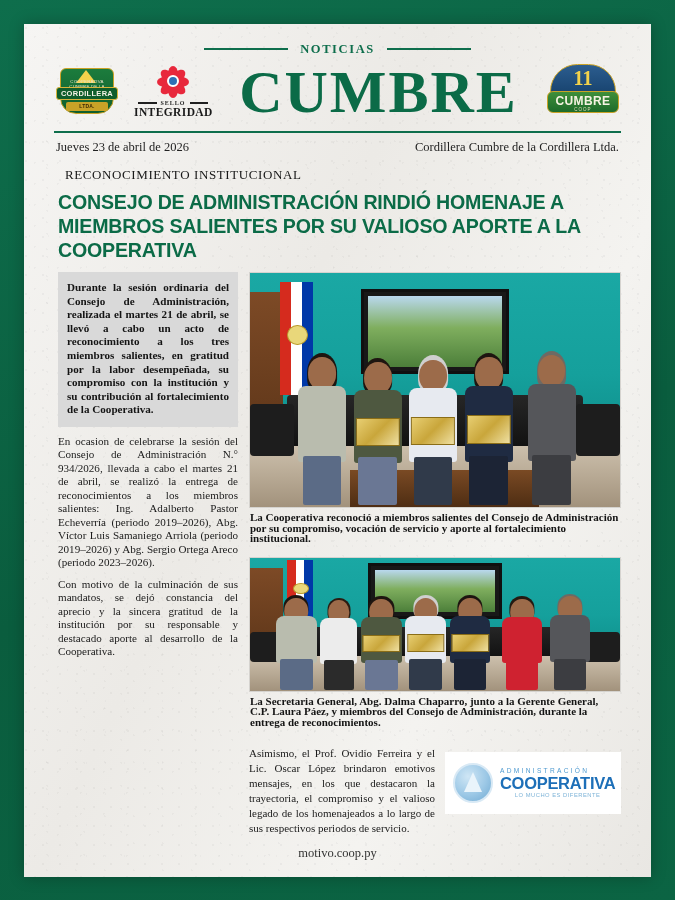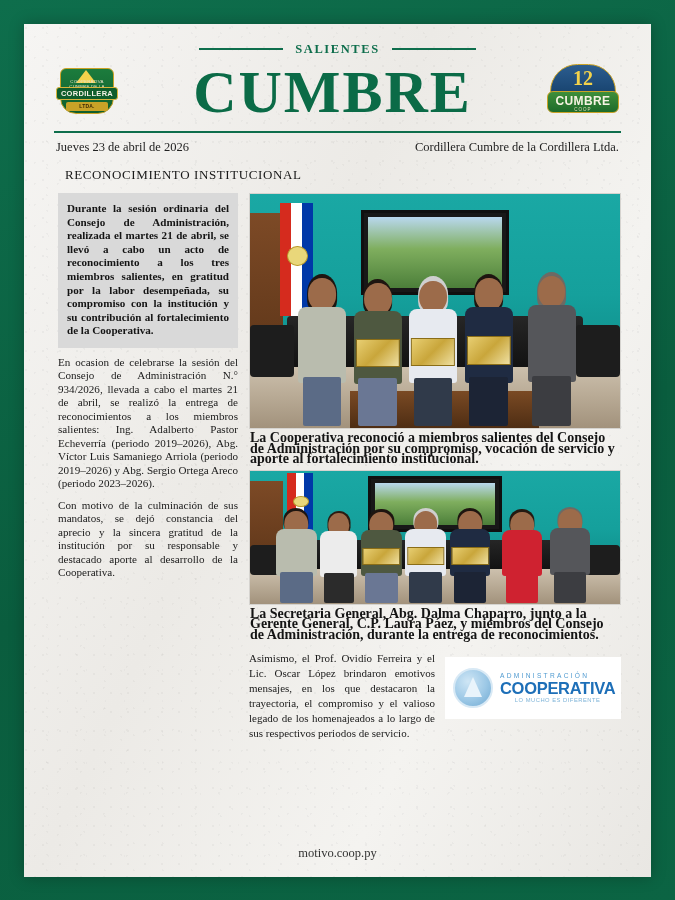--- a/index.html
+++ b/index.html
@@ -274,23 +274,23 @@
   }
   .plaque {
     position: absolute; left: 50%; transform: translateX(-50%); top: 40%;
     width: 92%; height: 20%;
     background: linear-gradient(135deg, #e8cf73 0%, #c9a63b 50%, #efe0a2 100%);
     border: 1.5px solid #8a6d17;
   }
 
   .caption {
     width: 372px;
-    padding: 4px 1px 5px 1px;
-    font-family: "Liberation Serif", serif;
-    font-weight: bold; font-size: 14px; line-height: 10.6px;
+    padding: 4px 1px 13px 1px;
+    font-family: "Liberation Serif", serif;
+    font-weight: bold; font-size: 11px; line-height: 10.6px;
     color: #141414;
   }
 
   .right-bottom { display: flex; gap: 10px; margin-top: 5px; }
   .rb-text {
     width: 186px;
     font-family: "Liberation Serif", serif;
     font-size: 11px; line-height: 15px; text-align: justify; color: #1a1a1a;
   }
   .rb-logo {
@@ -334,61 +334,81 @@
 </head>
 <body>
 
 <div class="poster">
   <div class="sheet">
 
     <div class="masthead">
 
       <div class="kicker-row">
         <span class="kicker-rule"></span>
-        <span class="kicker-text">SALIENTES</span>
+        <span class="kicker-text">NOTICIAS</span>
         <span class="kicker-rule"></span>
       </div>
 
       <div class="brand-row">
 
         <div class="brand-left">
 
           <div class="logo-coop">
             <div class="shield"></div>
             <div class="tri"></div>
             <div class="topwords">COOPERATIVA CUMBRE DE LA</div>
             <div class="band">CORDILLERA</div>
             <div class="sub">LTDA.</div>
           </div>
 
+          <div class="logo-sello">
+            <div class="flower">
+              <span class="pet" style="transform:rotate(0deg)"></span>
+              <span class="pet" style="transform:rotate(45deg)"></span>
+              <span class="pet" style="transform:rotate(90deg)"></span>
+              <span class="pet" style="transform:rotate(135deg)"></span>
+              <span class="pet" style="transform:rotate(180deg)"></span>
+              <span class="pet" style="transform:rotate(225deg)"></span>
+              <span class="pet" style="transform:rotate(270deg)"></span>
+              <span class="pet" style="transform:rotate(315deg)"></span>
+              <span class="core"></span>
+            </div>
+            <div class="sellorule">
+              <i></i>
+              <span class="sellotxt">SELLO</span>
+              <i></i>
+            </div>
+            <div class="integridad">INTEGRIDAD</div>
+          </div>
 
         </div>
 
         <div class="wordmark">CUMBRE</div>
 
         <div class="logo-aniv">
           <div class="arc"></div>
-          <div class="num">12</div>
+          <div class="num">11</div>
           <div class="base"></div>
           <div class="basetxt">CUMBRE</div>
           <div class="basesub">COOP</div>
         </div>
 
       </div>
 
       <div class="mast-rule"></div>
 
       <div class="dateline">
         <span>Jueves 23 de abril de 2026</span>
         <span>Cordillera Cumbre de la Cordillera Ltda.</span>
       </div>
     </div>
 
     <div class="headline-block">
       <div class="eyebrow">RECONOCIMIENTO INSTITUCIONAL</div>
+      <h1 class="headline">CONSEJO DE ADMINISTRACIÓN RINDIÓ HOMENAJE A MIEMBROS SALIENTES POR SU VALIOSO APORTE A LA COOPERATIVA</h1>
     </div>
 
     <div class="content">
 
       <div class="col-left">
         <div class="lead">Durante la sesión ordinaria del Consejo de Administración, realizada el martes 21 de abril, se llevó a cabo un acto de reconocimiento a los tres miembros salientes, en gratitud por la labor desempeñada, su compromiso con la institución y su contribución al fortalecimiento de la Cooperativa.</div>
         <p class="para">En ocasion de celebrarse la sesión del Consejo de Administración N.° 934/2026, llevada a cabo el martes 21 de abril, se realizó la entrega de reconocimientos a los miembros salientes: Ing. Adalberto Pastor Echeverría (periodo 2019–2026), Abg. Víctor Luis Samaniego Arriola (periodo 2019–2026) y Abg. Sergio Ortega Areco (periodo 2023–2026).</p>
         <p class="para">Con motivo de la culminación de sus mandatos, se dejó constancia del aprecio y la sincera gratitud de la institución por su responsable y destacado aporte al desarrollo de la Cooperativa.</p>
       </div>
 

